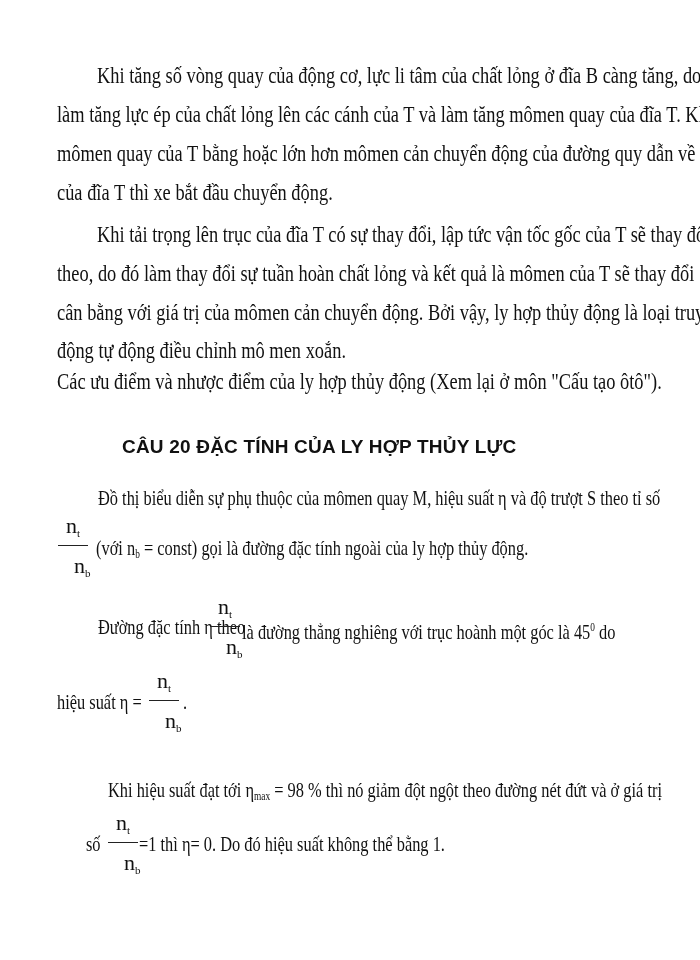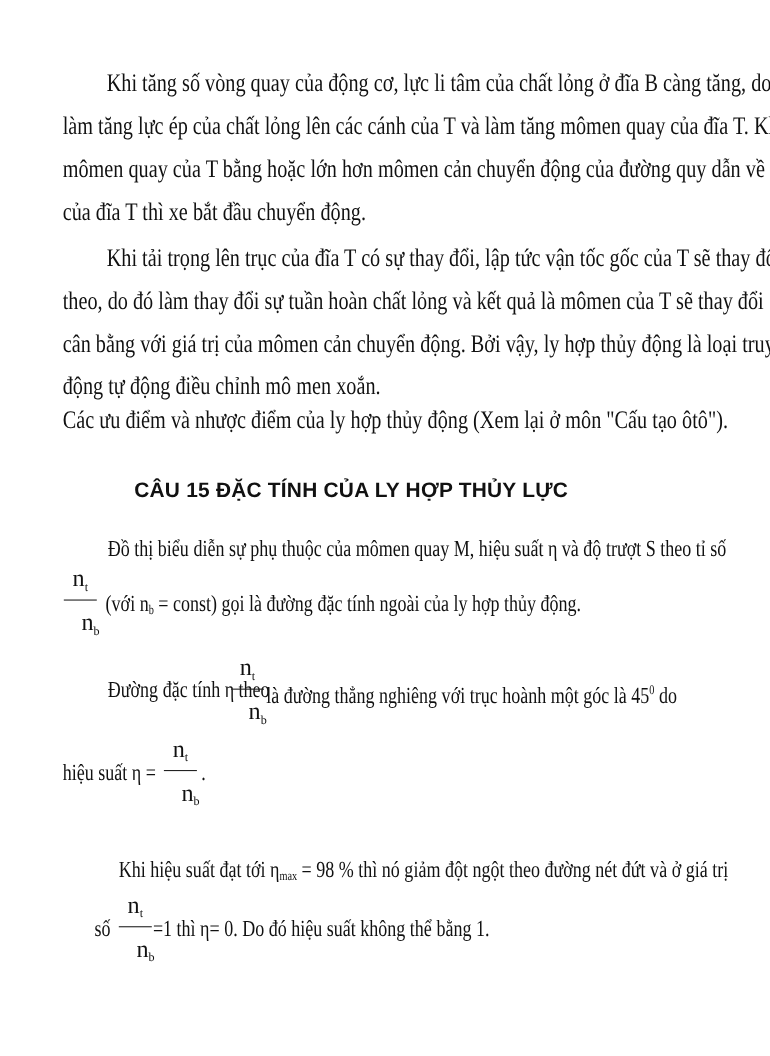--- a/index.html
+++ b/index.html
@@ -23,21 +23,21 @@
 <div class="ln" style="left:57px; top:140px;">mômen quay của T bằng hoặc lớn hơn mômen cản chuyển động của đường quy dẫn về trục</div>
 <div class="ln" style="left:57px; top:179px;">của đĩa T thì xe bắt đầu chuyển động.</div>
 
 <div class="ln" style="left:97px; top:221px;">Khi tải trọng lên trục của đĩa T có sự thay đổi, lập tức vận tốc gốc của T sẽ thay đổi</div>
 <div class="ln" style="left:57px; top:260px;">theo, do đó làm thay đổi sự tuần hoàn chất lỏng và kết quả là mômen của T sẽ thay đổi</div>
 <div class="ln" style="left:57px; top:299px;">cân bằng với giá trị của mômen cản chuyển động. Bởi vậy, ly hợp thủy động là loại truyền</div>
 <div class="ln" style="left:57px; top:337px;">động tự động điều chỉnh mô men xoắn.</div>
 
 <div class="ln" style="left:57px; top:368px;">Các ưu điểm và nhược điểm của ly hợp thủy động (Xem lại ở môn "Cấu tạo ôtô").</div>
 
-<div class="heading">CÂU 15 ĐẶC TÍNH CỦA LY HỢP THỦY LỰC</div>
+<div class="heading">CÂU 20 ĐẶC TÍNH CỦA LY HỢP THỦY LỰC</div>
 
 <div class="ln sm" style="left:98px; top:484px;">Đồ thị biểu diễn sự phụ thuộc của mômen quay M, hiệu suất η và độ trượt S theo tỉ số</div>
 <div class="frac" style="left:56px; top:515px;">
   <div class="num"><span>n</span><sub>t</sub></div>
   <div class="bar"></div>
   <div class="den"><span>n</span><sub>b</sub></div>
 </div>
 <div class="ln sm" style="left:96px; top:534px;">
   <span>(với n</span><sub class="s">b</sub><span> = const) gọi là đường đặc tính ngoài của ly hợp thủy động.</span>
 </div>

